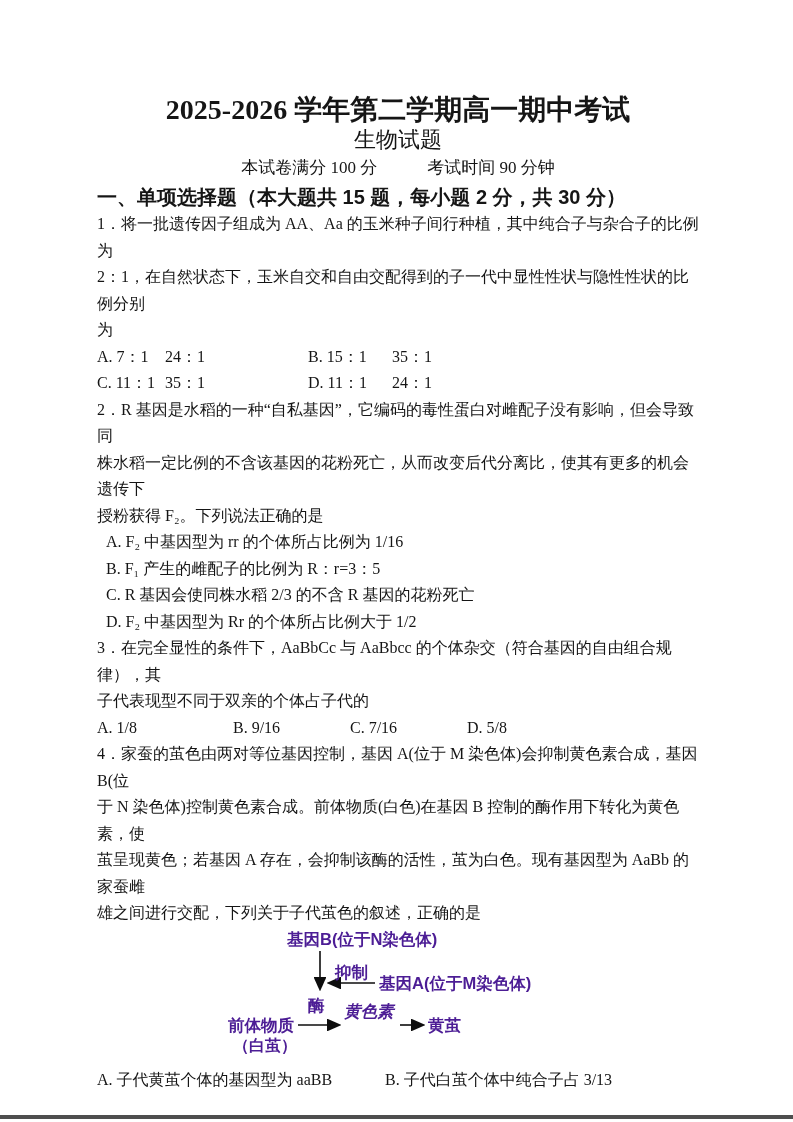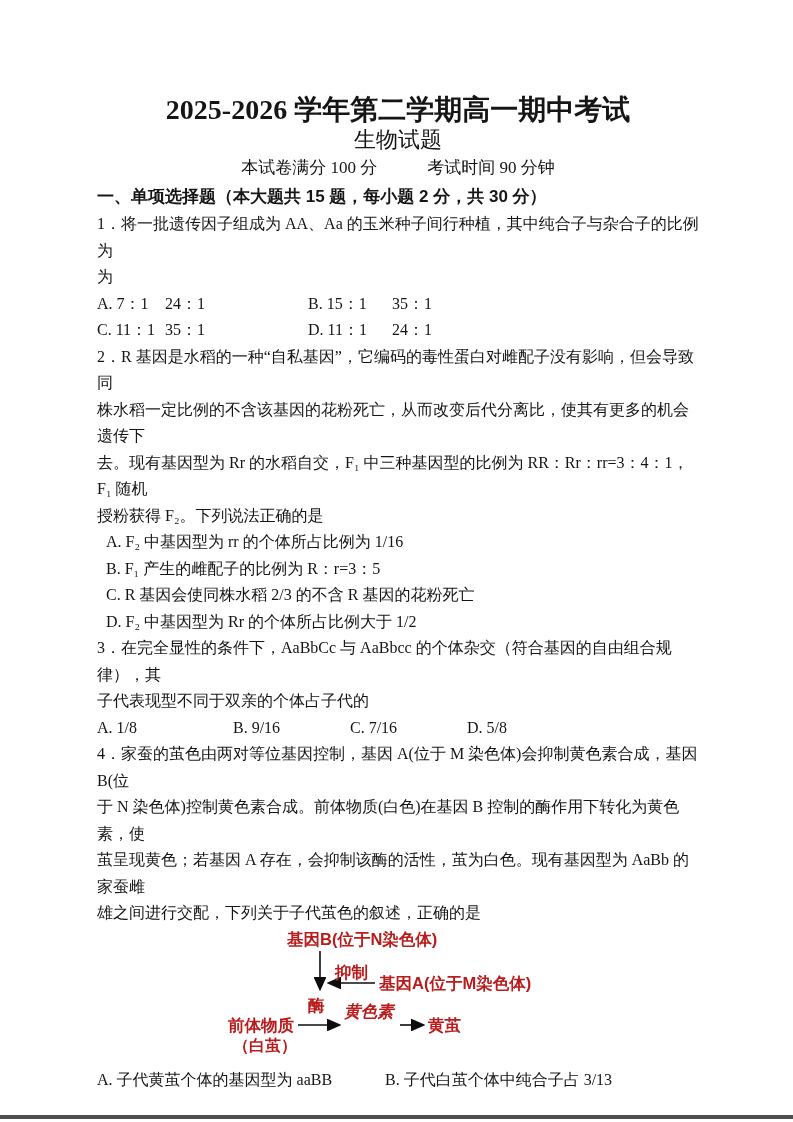--- a/index.html
+++ b/index.html
@@ -14,35 +14,35 @@
   }
   .exam-subject{
     font-size:22px;font-weight:normal;text-align:center;line-height:30px;margin:0;
   }
   .meta{
     text-align:center;font-size:17px;line-height:25px;margin-top:0;
   }
   .meta .gap{display:inline-block;width:50px;}
   .section-heading{
     font-family:"Liberation Sans","DejaVu Sans",sans-serif;
-    font-size:17px;font-weight:bold;line-height:28px;margin-top:3px;
+    font-size:20px;font-weight:bold;line-height:28px;margin-top:3px;
   }
   .qline{font-size:16px;line-height:26.5px;margin:0;}
   .opt-list .qline{padding-left:9px;}
   .optgrid{display:grid;font-size:16px;line-height:26.5px;}
   .optgrid-q1{grid-template-columns:68px 143px 84px auto;}
   .optgrid-q3{grid-template-columns:136px 117px 117px auto;}
   .optgrid-q4{grid-template-columns:288px auto;}
   .diagram{
     position:relative;width:602px;height:138px;margin:2px 0 0 0;
   }
   .dlabel{
     position:absolute;white-space:nowrap;
     font-family:"Liberation Sans","DejaVu Sans",sans-serif;
-    font-weight:600;font-size:16.5px;line-height:20px;color:#b91c1c;
+    font-weight:600;font-size:16.5px;line-height:20px;color:#4c1d95;
   }
   .dlabel.small{font-size:16px;}
   .diagram svg{position:absolute;left:0;top:0;}
   .bottom-rule{
     position:absolute;left:0;right:0;bottom:3px;height:4px;background:#4e4e4e;
   }
 </style>
 </head>
 <body>
 
@@ -53,39 +53,39 @@
     <h2 class="exam-subject">生物试题</h2>
 
     <div class="meta">
       <span>本试卷满分 100 分</span><span class="gap"></span><span>考试时间 90 分钟</span>
     </div>
 
     <div class="section-heading">一、单项选择题（本大题共 15 题，每小题 2 分，共 30 分）</div>
 
     <div class="question">
       <p class="qline">1．将一批遗传因子组成为 AA、Aa 的玉米种子间行种植，其中纯合子与杂合子的比例为</p>
+      <p class="qline">2：1，在自然状态下，玉米自交和自由交配得到的子一代中显性性状与隐性性状的比例分别</p>
       <p class="qline">为</p>
       <div class="optgrid optgrid-q1">
         <span>A. 7：1</span>
         <span>24：1</span>
         <span>B. 15：1</span>
         <span>35：1</span>
       </div>
       <div class="optgrid optgrid-q1">
         <span>C. 11：1</span>
         <span>35：1</span>
         <span>D. 11：1</span>
         <span>24：1</span>
       </div>
     </div>
 
     <div class="question">
       <p class="qline">2．R 基因是水稻的一种“自私基因”，它编码的毒性蛋白对雌配子没有影响，但会导致同</p>
       <p class="qline">株水稻一定比例的不含该基因的花粉死亡，从而改变后代分离比，使其有更多的机会遗传下</p>
-      <p class="qline">去。现有基因型为 Rr 的水稻自交，F₁ 中三种基因型的比例为 RR：Rr：rr=3：4：1，F₁ 随机</p>
       <p class="qline">授粉获得 F₂。下列说法正确的是</p>
       <div class="opt-list">
         <p class="qline">A. F₂ 中基因型为 rr 的个体所占比例为 1/16</p>
         <p class="qline">B. F₁ 产生的雌配子的比例为 R：r=3：5</p>
         <p class="qline">C. R 基因会使同株水稻 2/3 的不含 R 基因的花粉死亡</p>
         <p class="qline">D. F₂ 中基因型为 Rr 的个体所占比例大于 1/2</p>
       </div>
     </div>
 
     <div class="question">

